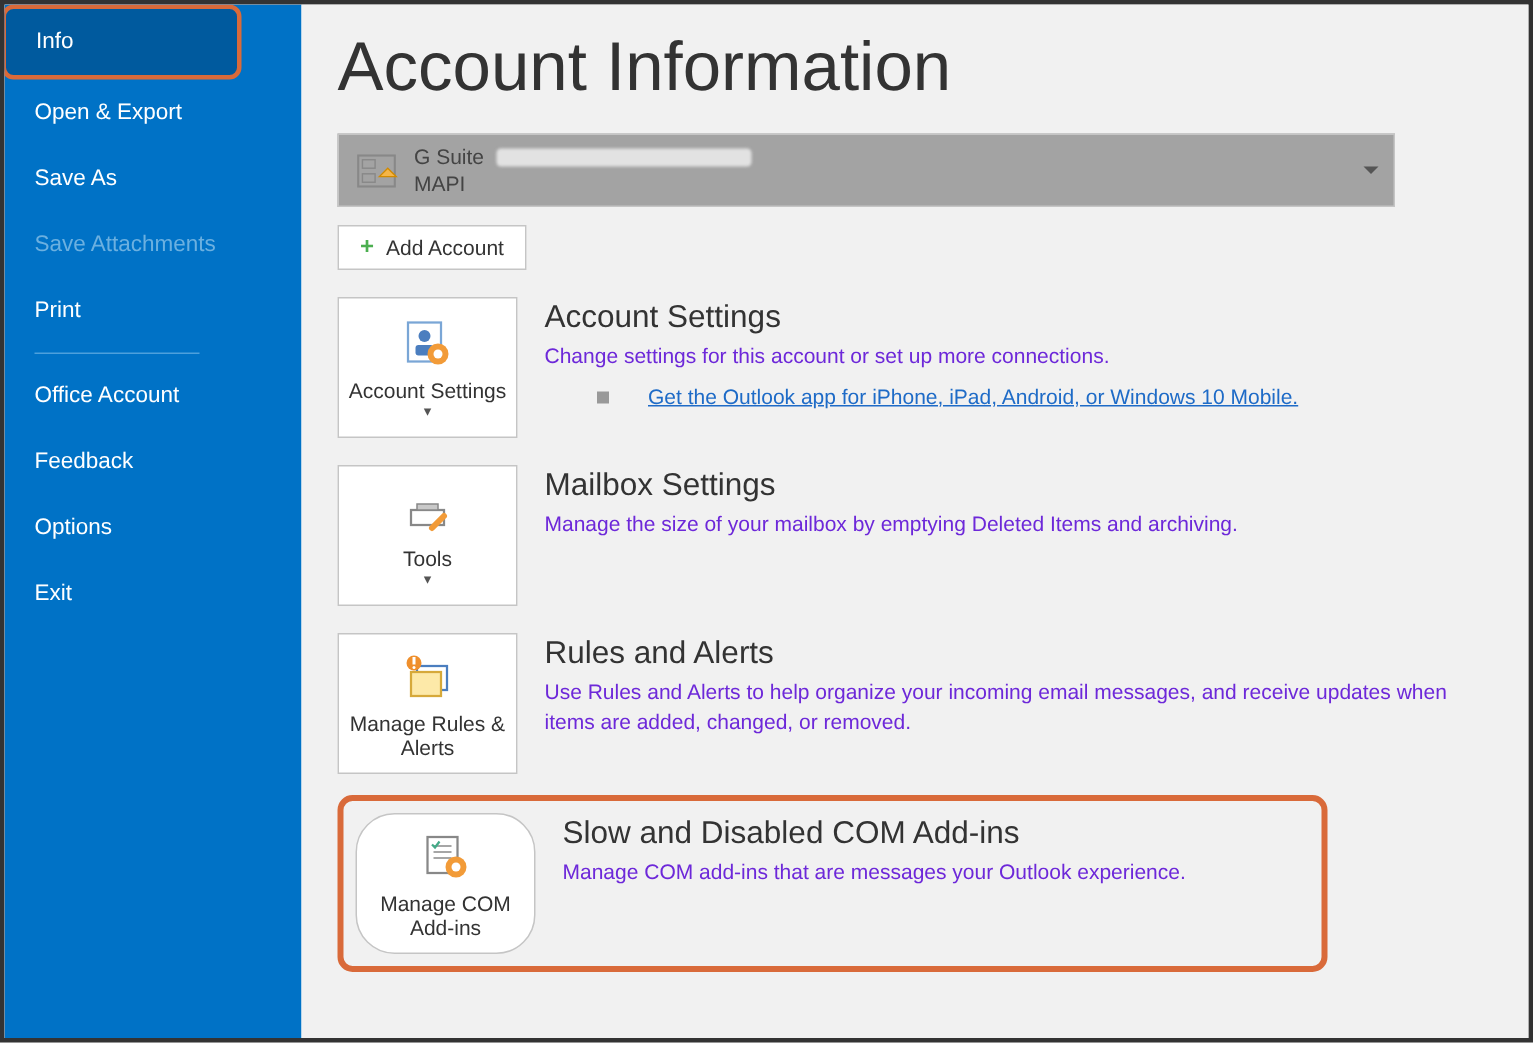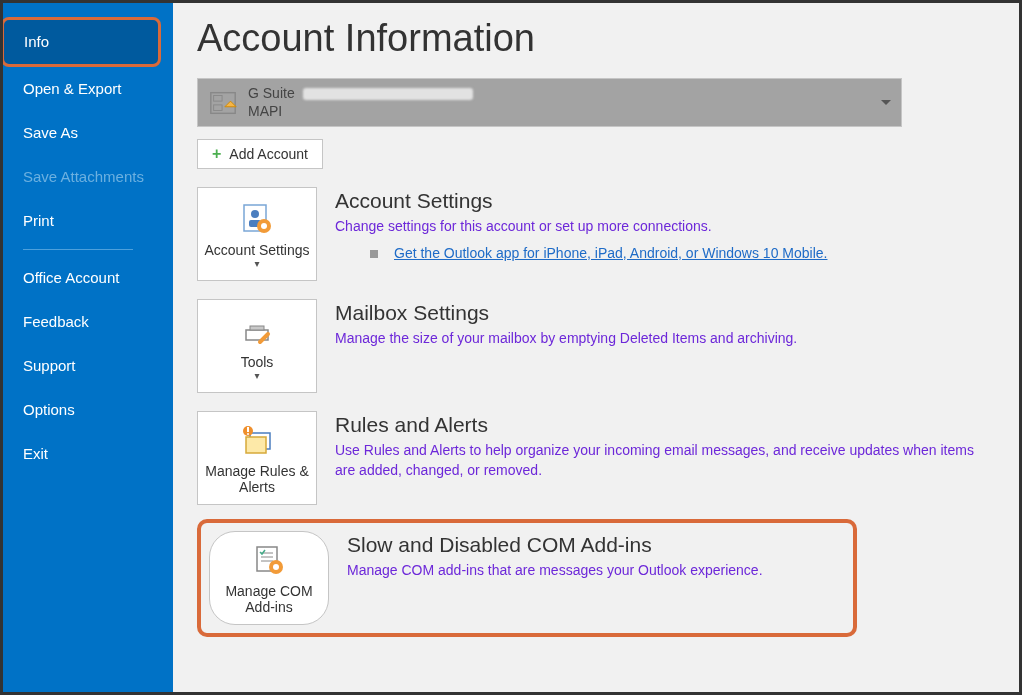--- a/index.html
+++ b/index.html
@@ -7,26 +7,26 @@
     font-family: "Segoe UI", Arial, sans-serif;
     background: #fff;
     width: 1022px;
     height: 695px;
     border: 3px solid #333;
     overflow: hidden;
   }
   .container { display: flex; height: 100%; }
   
   .sidebar {
-    width: 170px;
+    width: 198px;
     background: #0072c6;
     color: #fff;
     display: flex;
     flex-direction: column;
-    padding-top: 16px;
+    padding-top: 2px;
     flex-shrink: 0;
   }
   .side-item {
     padding: 13px 20px;
     font-size: 15px;
     cursor: pointer;
     line-height: 1.2;
   }
   .side-item.disabled { color: #6bb0e0; }
   .side-item.active {
@@ -44,21 +44,21 @@
     width: 110px;
   }
   
   .main {
     flex: 1;
     background: #f1f1f1;
     padding: 14px 30px 20px 24px;
     overflow: hidden;
   }
   .page-title {
-    font-size: 38px;
+    font-size: 46px;
     font-weight: 300;
     color: #333;
     margin-bottom: 18px;
   }
   
   .acct-drop {
     display: flex;
     align-items: center;
     background: #a3a3a3;
     border: 1px solid #c5c5c5;
@@ -120,21 +120,21 @@
     font-size: 14px;
     color: #333;
     text-align: center;
     flex-shrink: 0;
   }
   .tile-icon { height: 34px; display:flex; align-items:center; justify-content:center; margin-bottom: 6px;}
   .tile-caret { font-size: 10px; color: #555; }
   .section-body { flex:1; padding-top: 2px;}
   .section-title { font-size: 21px; color: #333; margin-bottom: 4px; font-weight: 400;}
   .section-desc { font-size: 14px; color: #6d28d9; line-height: 1.4; }
-  .bullet-row { display:flex; align-items:flex-start; gap:16px; margin-top:8px; font-size:14px;padding-left:35px;}
+  .bullet-row { display:flex; align-items:flex-start; gap:26px; margin-top:8px; font-size:14px;padding-left:35px;}
   .bullet-sq { width:8px; height:8px; background:#999; margin-top:5px; flex-shrink:0;}
   .link { color:#1e6bc7; text-decoration: underline; cursor:pointer;}
   
   .hl-wrap {
     border: 4px solid #d96a3a;
     border-radius: 10px;
     padding: 8px 10px;
     margin-top: 14px;
     width: 660px;
   }
@@ -148,21 +148,20 @@
 
   <div class="sidebar">
     <div class="side-item active side-hl">Info</div>
     <div class="side-item">Open &amp; Export</div>
     <div class="side-item">Save As</div>
     <div class="side-item disabled">Save Attachments</div>
     <div class="side-item">Print</div>
     <div class="side-divider"></div>
     <div class="side-item">Office Account</div>
     <div class="side-item">Feedback</div>
-    <div class="side-item">Support</div>
     <div class="side-item">Options</div>
     <div class="side-item">Exit</div>
   </div>
 
   <div class="main">
     <h1 class="page-title">Account Information</h1>
 
     
     <div class="acct-drop">
       <span class="acct-icon">

